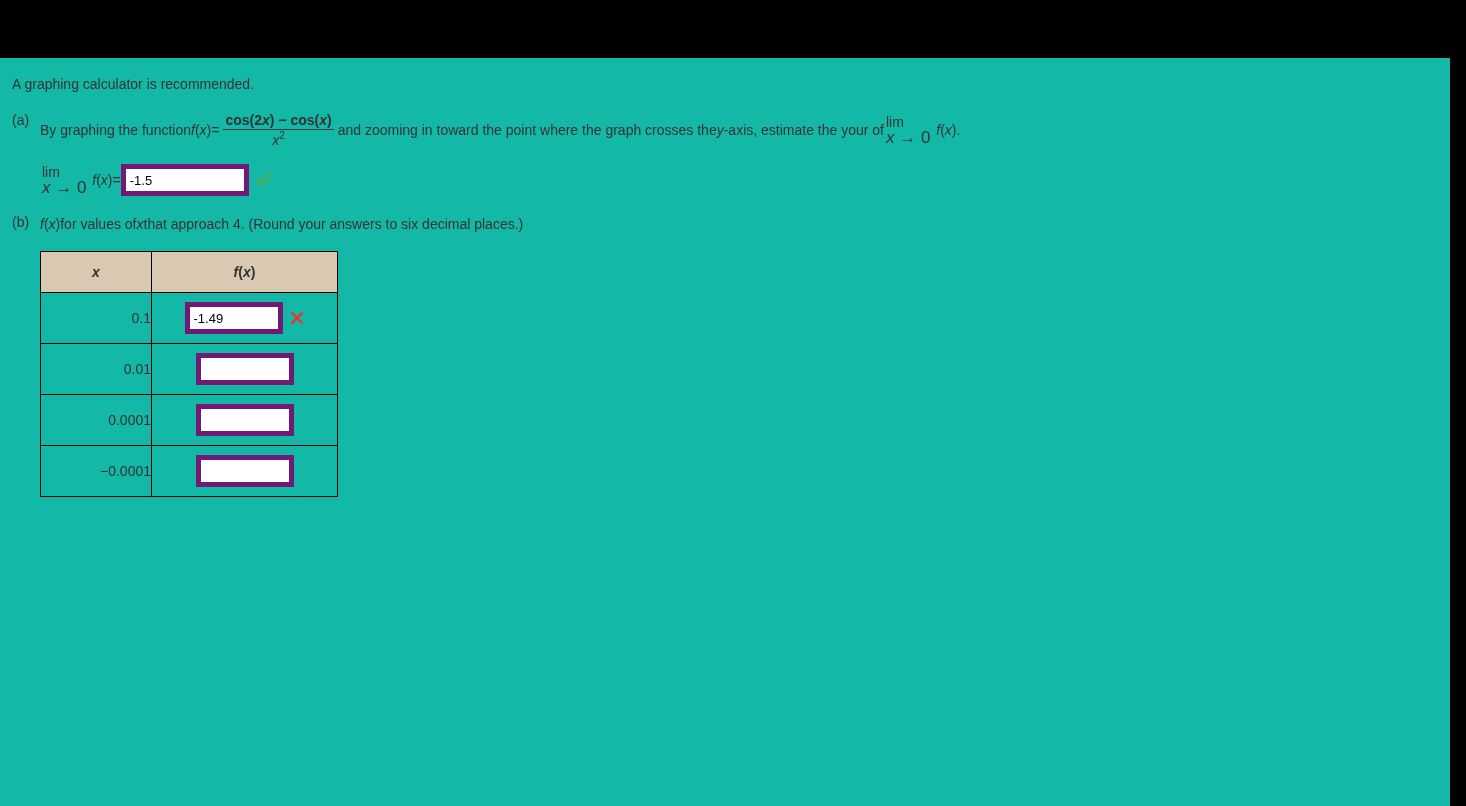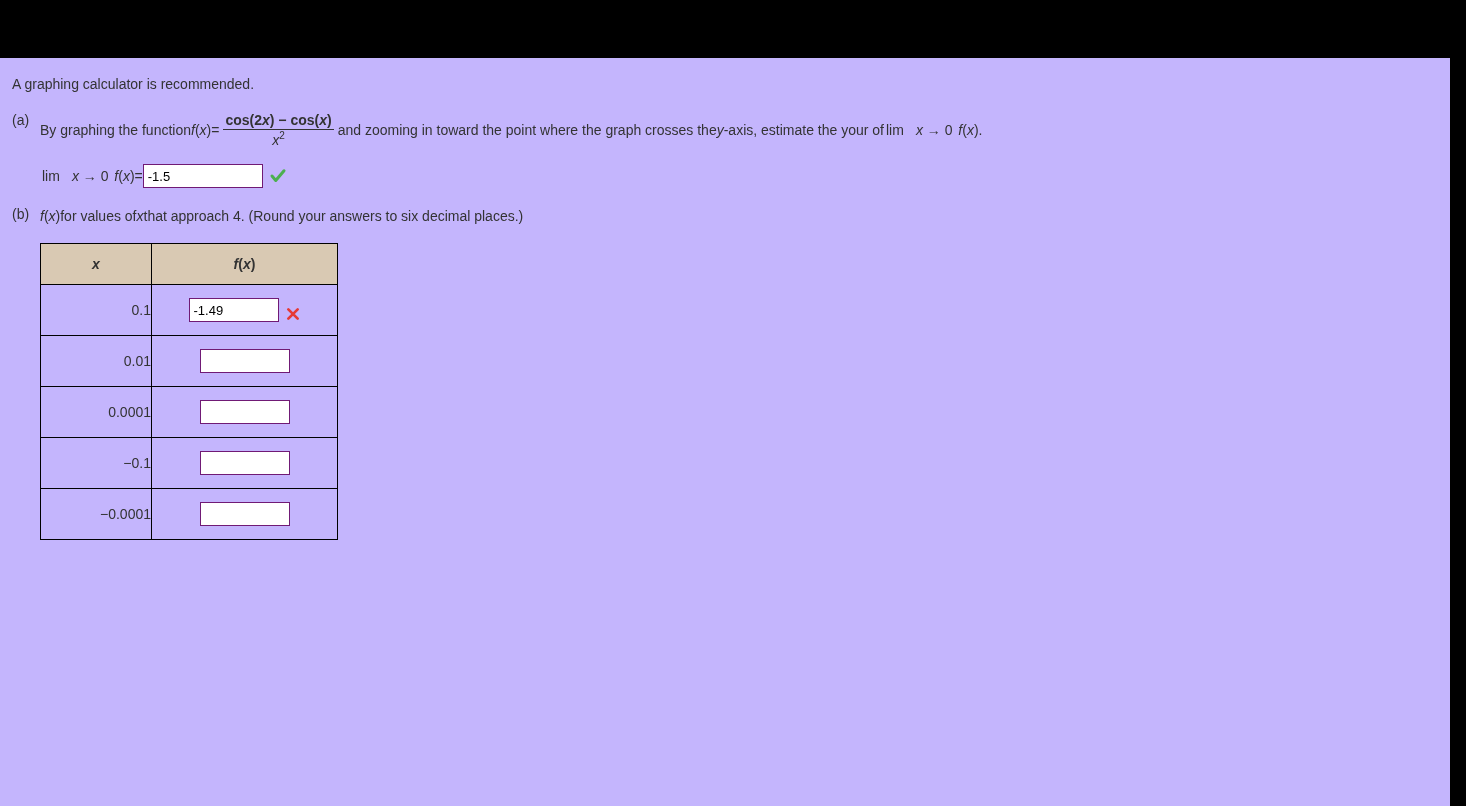--- a/index.html
+++ b/index.html
@@ -4,21 +4,21 @@
 <style>
   body {
     margin: 0;
     padding: 0;
     background: #000;
     font-family: Verdana, Arial, sans-serif;
     font-size: 14px;
     color: #333;
   }
   .page-wrapper {
-    background: #c4b5fd;
+    background: #14b8a6;
     margin: 58px 16px 0 0;
     padding: 18px 12px 40px 12px;
     position: relative;
     min-height: 690px;
   }
   .intro {
     margin-bottom: 20px;
   }
   .part {
     display: flex;
@@ -53,41 +53,40 @@
   .fraction .num {
     border-bottom: 1px solid #333;
     padding: 0 2px;
     font-weight: bold;
   }
   .fraction .den {
     padding: 0 2px;
   }
   .lim-block {
     display: inline-flex;
-    align-items: center;
+    flex-direction: column;
     vertical-align: middle;
     line-height: 1;
     margin: 0 2px;
-    gap: 12px;
   }
   .lim-block .lim-top {}
   .lim-block .lim-bot {
-    font-size: 14px;
+    font-size: 17px;
   }
   .answer-row {
     display: flex;
     align-items: center;
     margin-top: 16px;
     margin-left: 0;
   }
   input.text-input {
     font-family: Arial, sans-serif;
     font-size: 13px;
     padding: 2px 4px;
-    border: 1px solid #701a75;
+    border: 5px solid #701a75;
     height: 18px;
     box-sizing: content-box;
   }
   input.wide {
     width: 110px;
   }
   input.narrow {
     width: 80px;
   }
   .check-icon, .x-icon {
@@ -123,21 +122,21 @@
   }
   table.data-table td.x-col {
     text-align: right;
     padding-right: 0;
   }
   table.data-table td.fx-col {
     text-align: center;
   }
   .cell-content {
     display: inline-flex;
-    align-items: flex-end;
+    align-items: center;
     justify-content: center;
   }
   .sup {
     font-size: 10px;
     vertical-align: super;
   }
 </style>
 </head>
 <body>
 
@@ -223,24 +222,20 @@
           </tr>
           <tr>
             <td class="x-col">0.01</td>
             <td class="fx-col"><input type="text" class="text-input narrow" value="" style=""></td>
           </tr>
           <tr>
             <td class="x-col">0.0001</td>
             <td class="fx-col"><input type="text" class="text-input narrow" value="" style=""></td>
           </tr>
           <tr>
-            <td class="x-col">−0.1</td>
-            <td class="fx-col"><input type="text" class="text-input narrow" value="" style=""></td>
-          </tr>
-          <tr>
             <td class="x-col">−0.0001</td>
             <td class="fx-col"><input type="text" class="text-input narrow" value="" style=""></td>
           </tr>
         </tbody>
       </table>
     </div>
   </div>
 
 </div>
 

